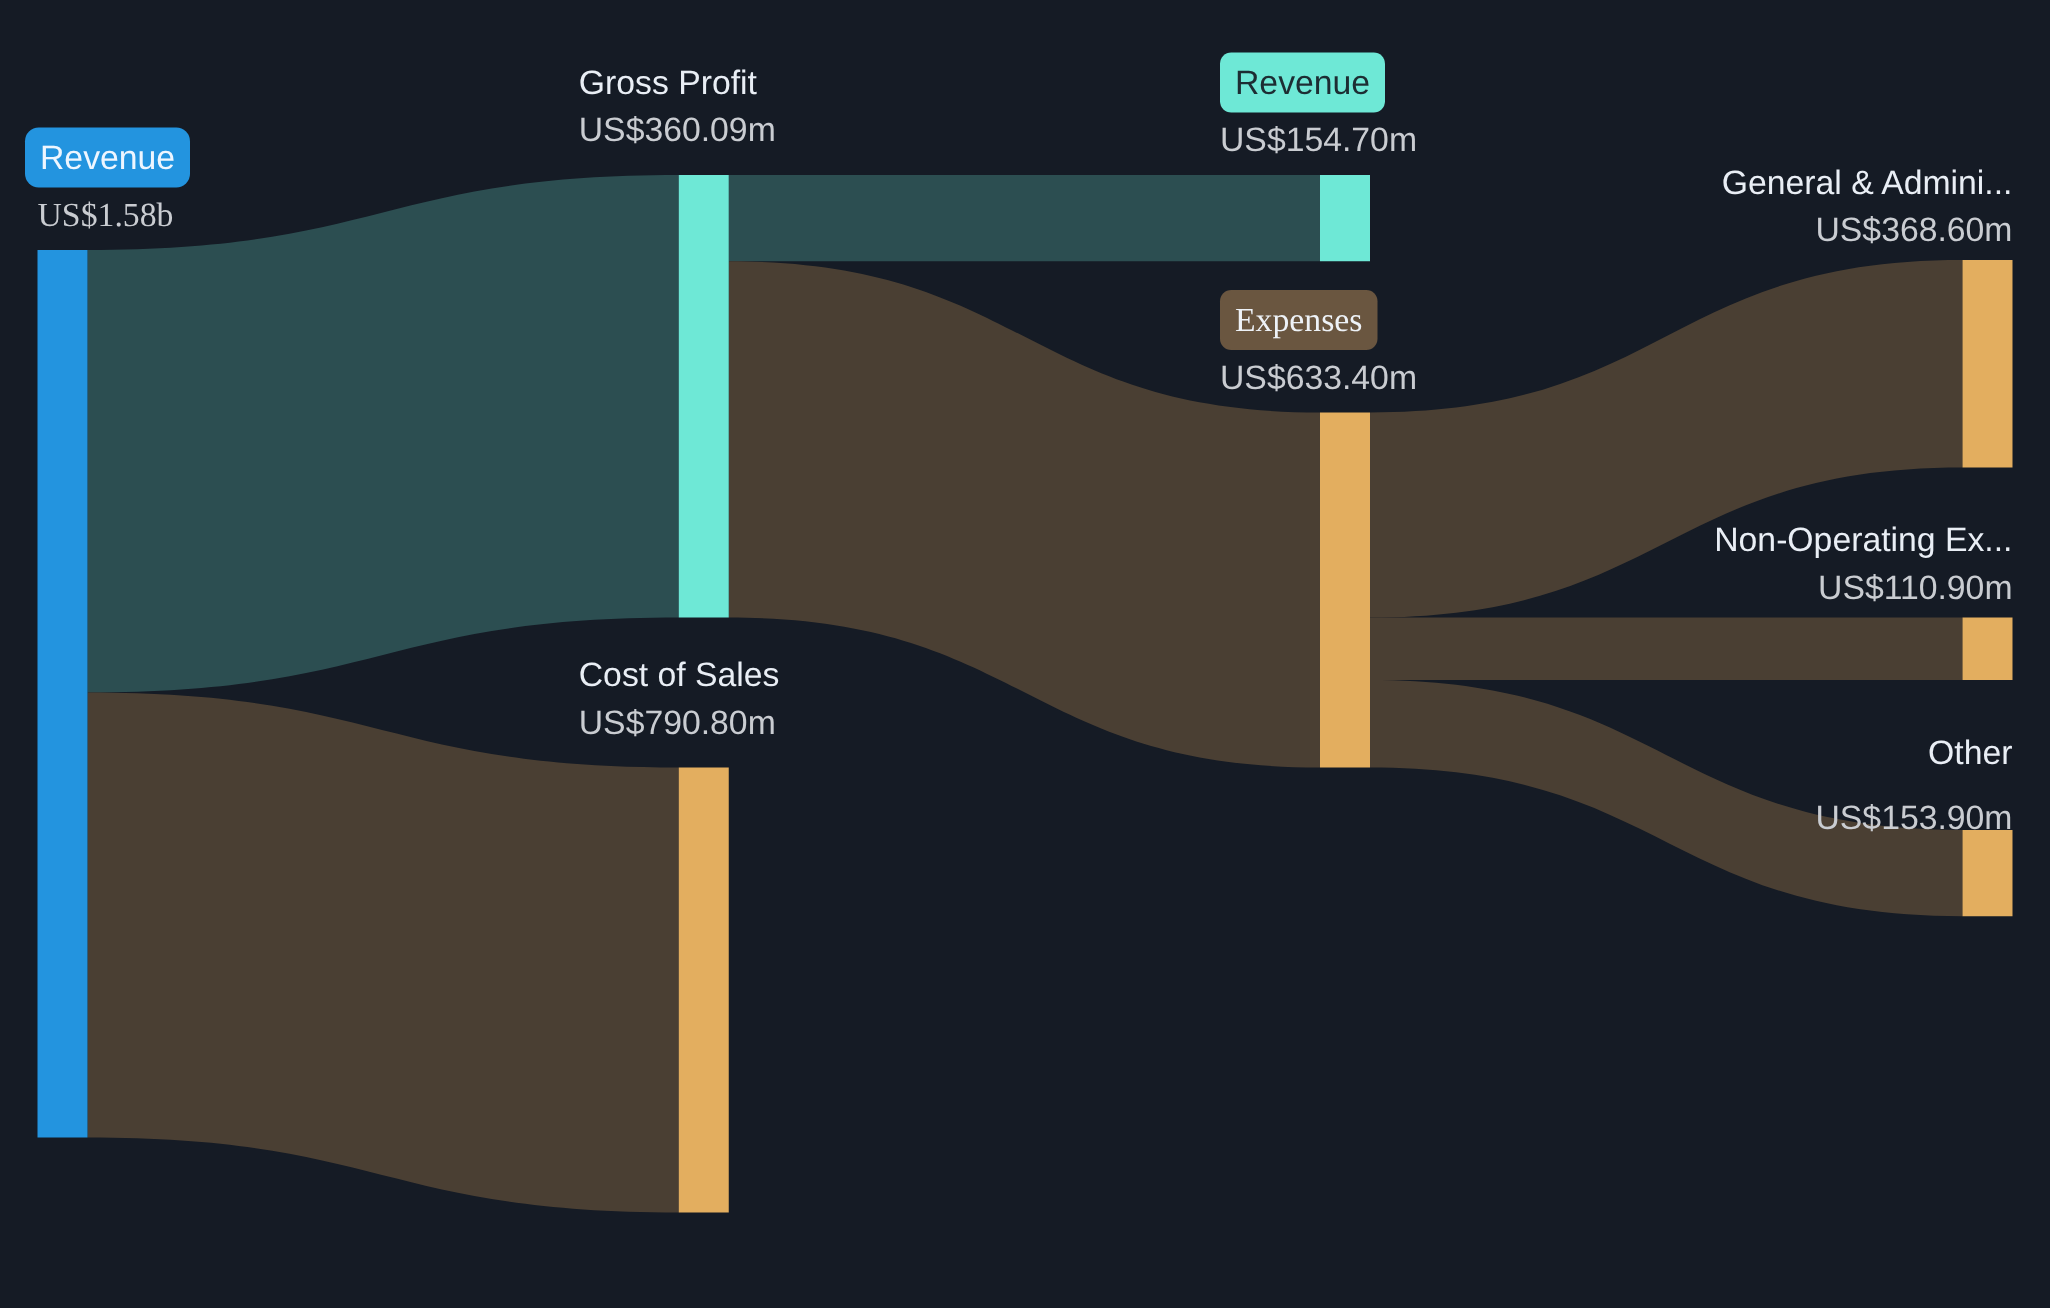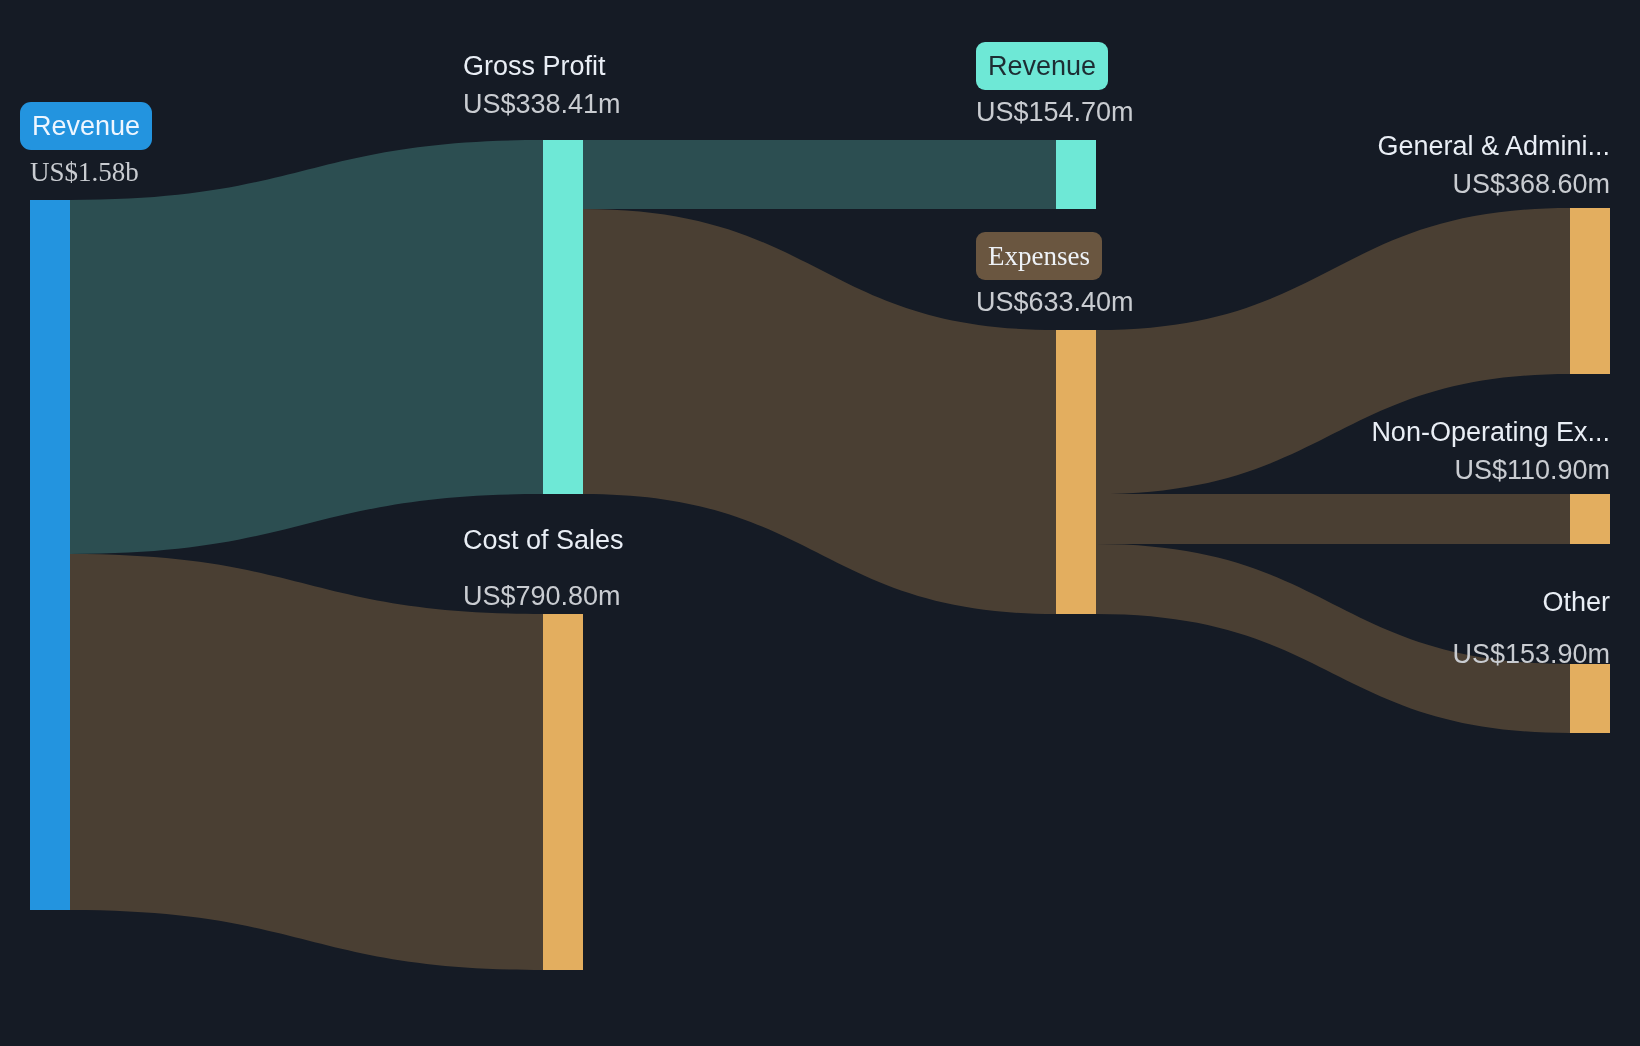--- a/index.html
+++ b/index.html
@@ -49,26 +49,26 @@
   <rect x="1570" y="664" width="40" height="69" fill="#e3ae5f"></rect>
 </svg>
 
 <div class="label" style="left:20px; top:102px; text-align:left;">
   <div><span class="pill" style="background:#2394df; color:#eef6ff;border-radius:11px;">Revenue</span></div>
   <div class="value" style="margin-top:4px; padding-left:10px;font-family:Liberation Serif, serif;">US$1.58b</div>
 </div>
 
 <div class="label" style="left:463px; width:200px; top:48px;">
   <div class="name">Gross Profit</div>
-  <div class="value" style="margin-top:2px;">US$338.41m</div>
+  <div class="value" style="margin-top:2px;">US$360.09m</div>
 </div>
 
 <div class="label" style="left:463px; width:200px; top:522px;">
   <div class="name">Cost of Sales</div>
-  <div class="value" style="margin-top:20px;">US$790.80m</div>
+  <div class="value" style="margin-top:2px;">US$790.80m</div>
 </div>
 
 <div class="label" style="left:976px; width:200px; top:42px;">
   <div><span class="pill" style="background:#6ee8d6; color:#1d2d33;">Revenue</span></div>
   <div class="value" style="margin-top:4px;">US$154.70m</div>
 </div>
 
 <div class="label" style="left:976px; width:200px; top:232px;">
   <div><span class="pill" style="background:#6a5640; color:#eef2f7;font-family:Liberation Serif, serif;">Expenses</span></div>
   <div class="value" style="margin-top:4px;">US$633.40m</div>

